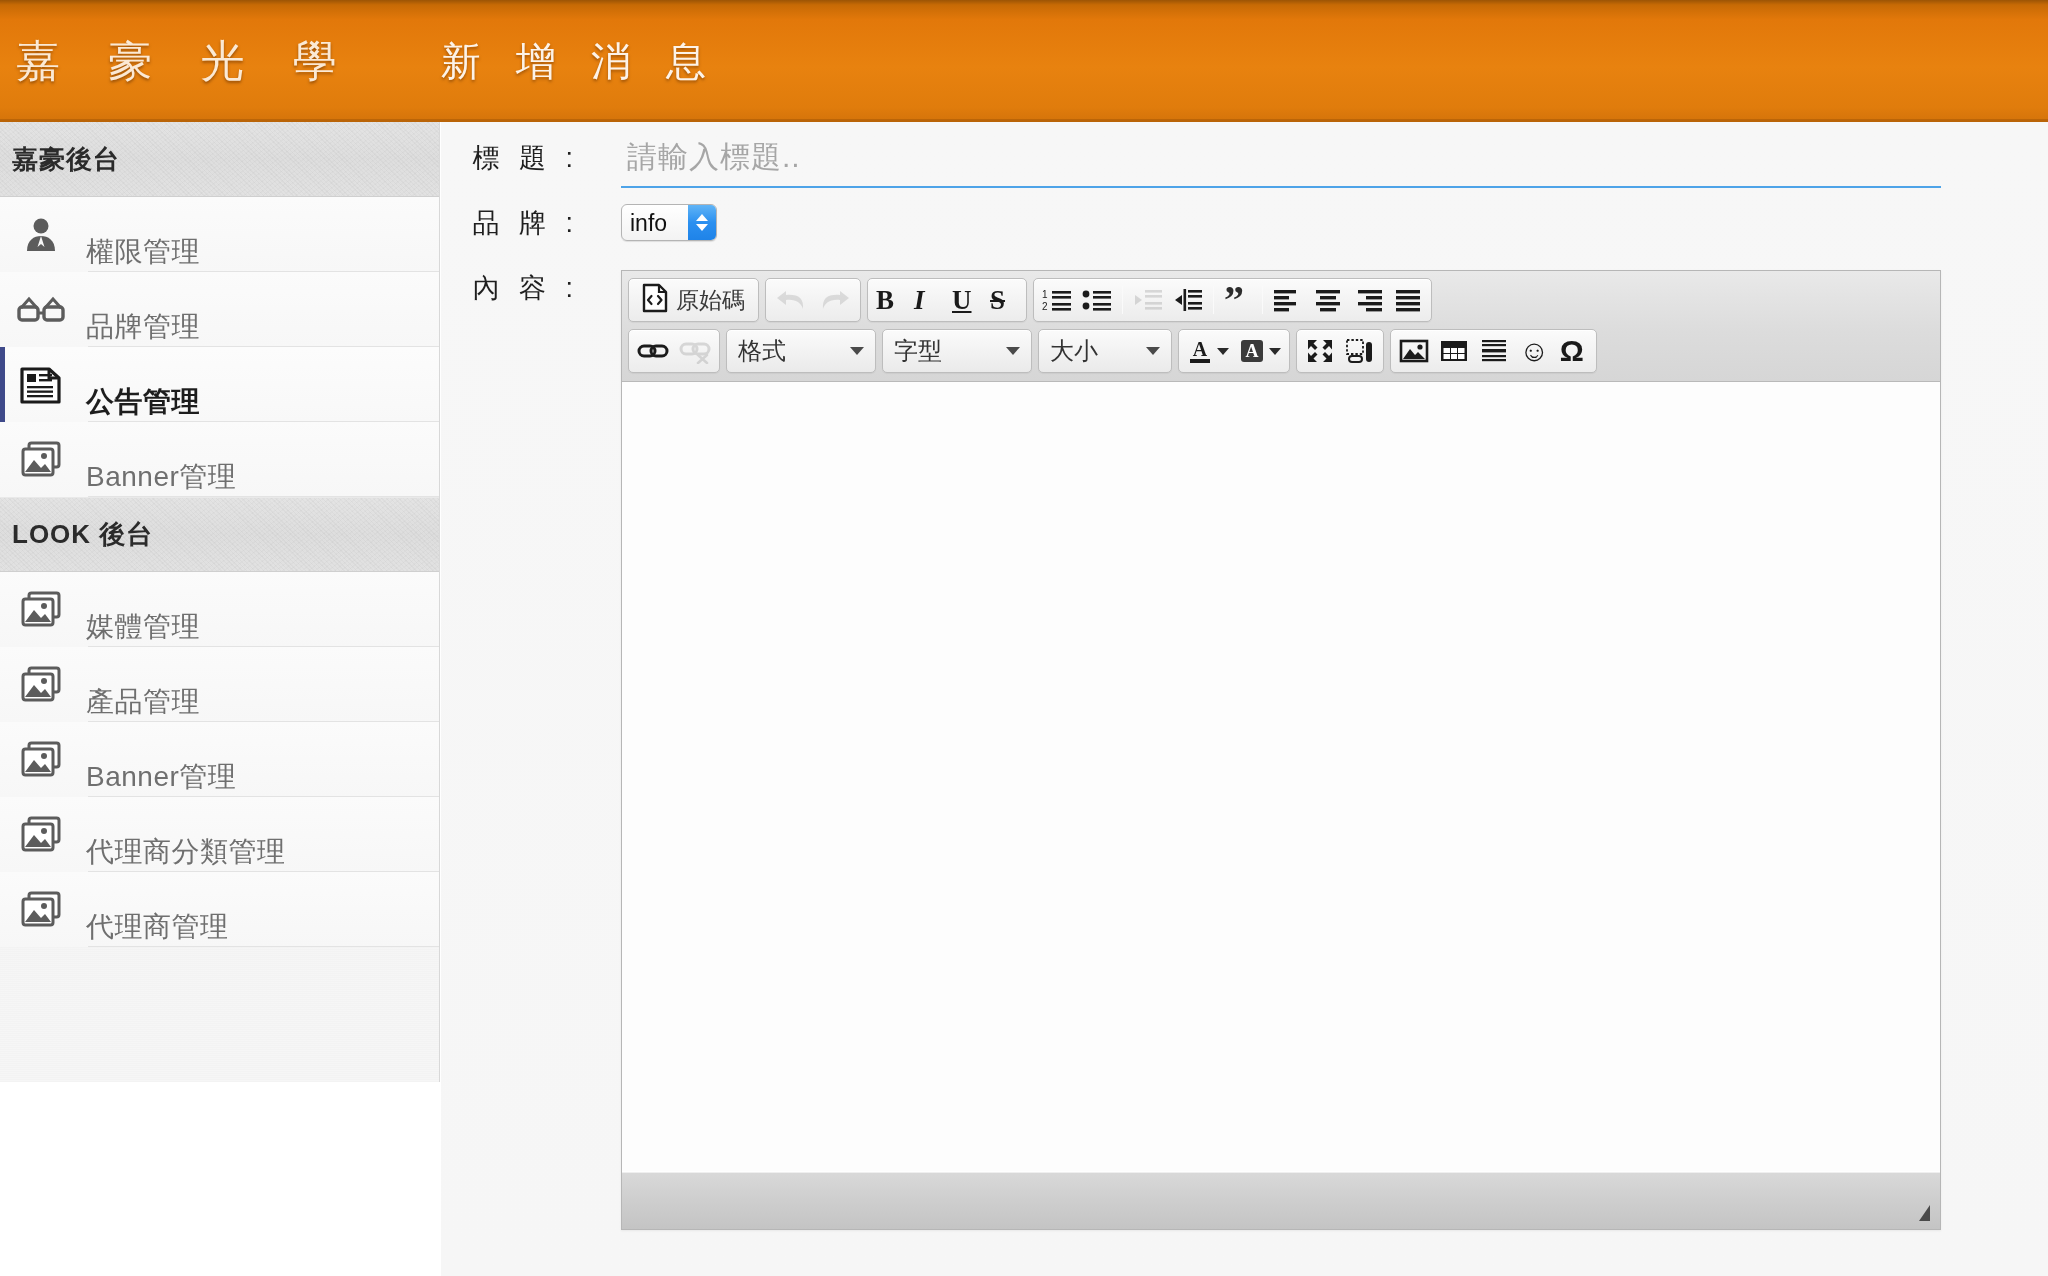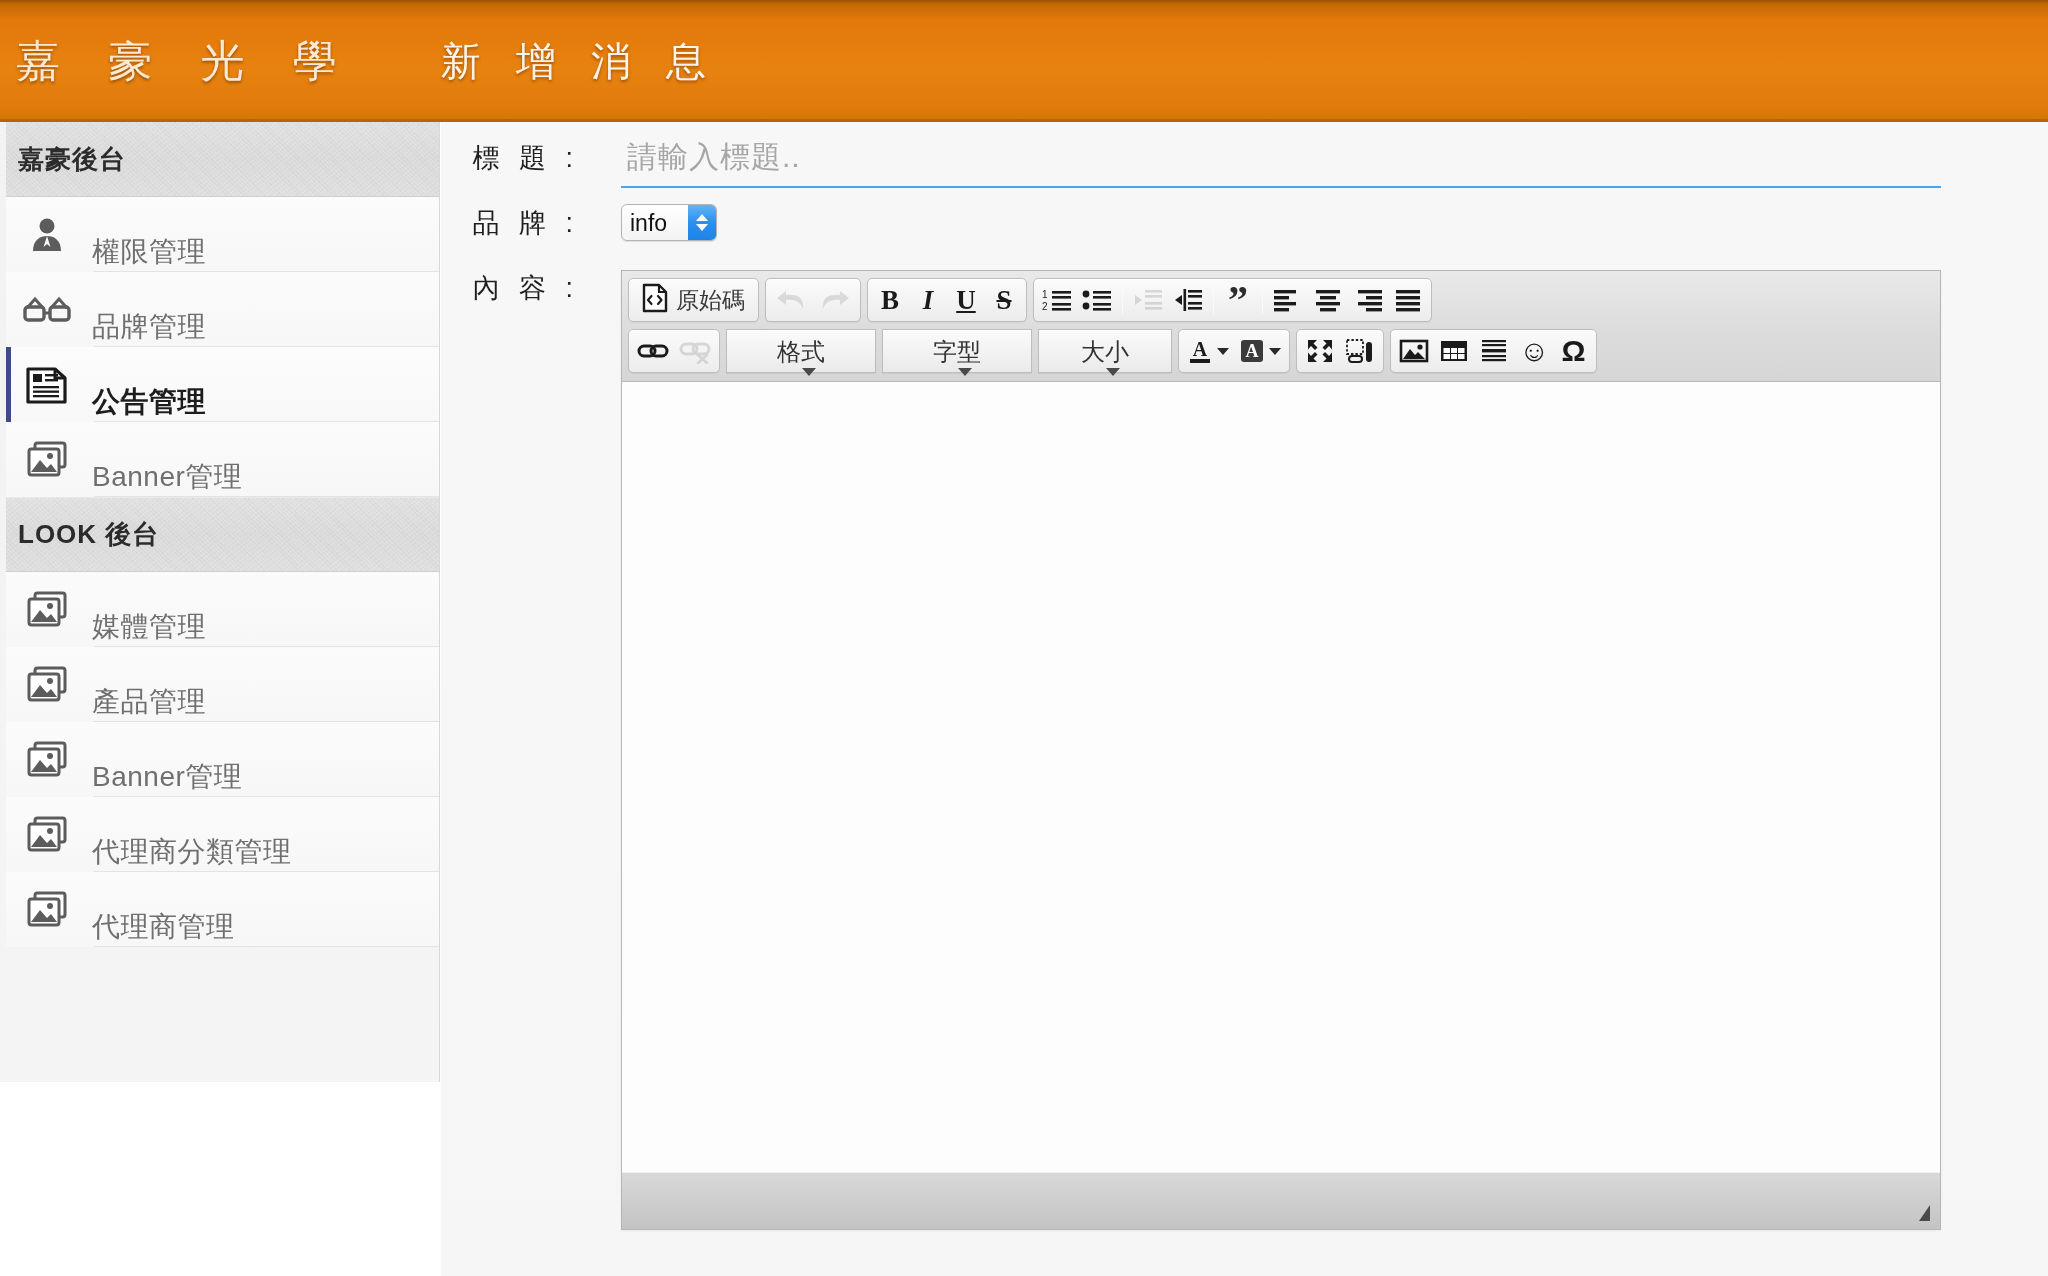--- a/index.html
+++ b/index.html
@@ -47,21 +47,20 @@
 
   
   #sidebar {
     position: absolute; left: 0; top: 122px;
     width: 440px; height: 960px;
     background:
       repeating-linear-gradient(0deg, rgba(0,0,0,0.012) 0 1px, rgba(255,255,255,0.012) 1px 2px),
       linear-gradient(180deg, #f4f4f4 0%, #f6f6f6 100%);
     border-right: 1px solid #d8d8d8;
     overflow: hidden;
-    padding-left: 6px;
   }
   .section-head {
     position: relative;
     height: 75px;
     display: flex; align-items: center;
     padding-left: 12px;
     background:
       repeating-linear-gradient(45deg, rgba(0,0,0,0.022) 0 1px, rgba(255,255,255,0.03) 1px 3px),
       repeating-linear-gradient(-38deg, rgba(0,0,0,0.018) 0 1px, rgba(255,255,255,0.02) 1px 4px),
       linear-gradient(180deg, #e2e2e2 0%, #dcdcdc 50%, #e0e0e0 100%);
@@ -216,45 +215,44 @@
   .tb-group {
     display: flex; align-items: center;
     border: 1px solid #bdbdbd;
     border-radius: 5px;
     background: linear-gradient(180deg, #fbfbfb 0%, #ececec 100%);
     padding: 2px 3px;
     box-shadow: inset 0 1px 0 #ffffff, 0 1px 1px rgba(0,0,0,0.05);
   }
   .tb-btn {
     min-width: 38px; height: 38px;
-    display: flex; align-items: center; justify-content: center;
+    display: flex; align-items: center; 
     border-radius: 4px;
     cursor: pointer;
     color: #1a1a1a;
     padding: 0 5px;
   }
   .tb-btn.disabled { opacity: 0.34; cursor: default; }
   .tb-btn.wide { padding: 0 10px; gap: 8px; }
   .tb-btn .lbl { font-size: 23px; color: #3a3a3a; white-space: nowrap; }
   .tb-sep {
     width: 1px; height: 28px;
     background: #c2c2c2;
     margin: 0 5px;
     border-right: 1px solid #fafafa;
   }
   .tb-combo {
     display: flex; align-items: center; justify-content: space-between;
     border: 1px solid #bdbdbd;
-    border-radius: 0;
+    border-radius: 5px;
     background: linear-gradient(180deg, #fbfbfb 0%, #eaeaea 100%);
     height: 44px;
-    padding: 6px 11px;
+    padding: 0 11px;
     cursor: pointer;
     box-shadow: inset 0 1px 0 #ffffff, 0 1px 1px rgba(0,0,0,0.05);
-    flex-direction: column;
   }
   .tb-combo .ctext { font-size: 24px; color: #333; white-space: nowrap; }
   .caret {
     width: 0; height: 0; margin-left: 16px;
     border-left: 7px solid transparent;
     border-right: 7px solid transparent;
     border-top: 8px solid #4a4a4a;
   }
   .caret.small {
     margin-left: 4px;

